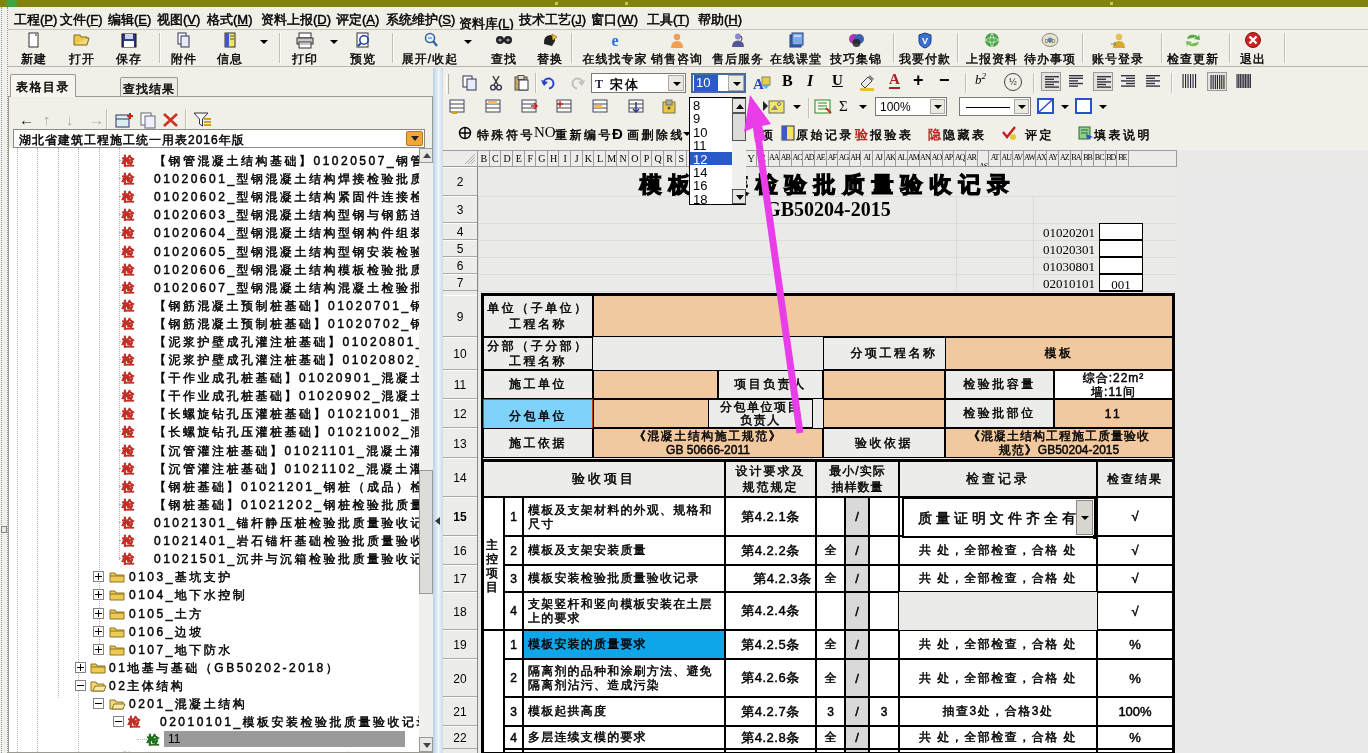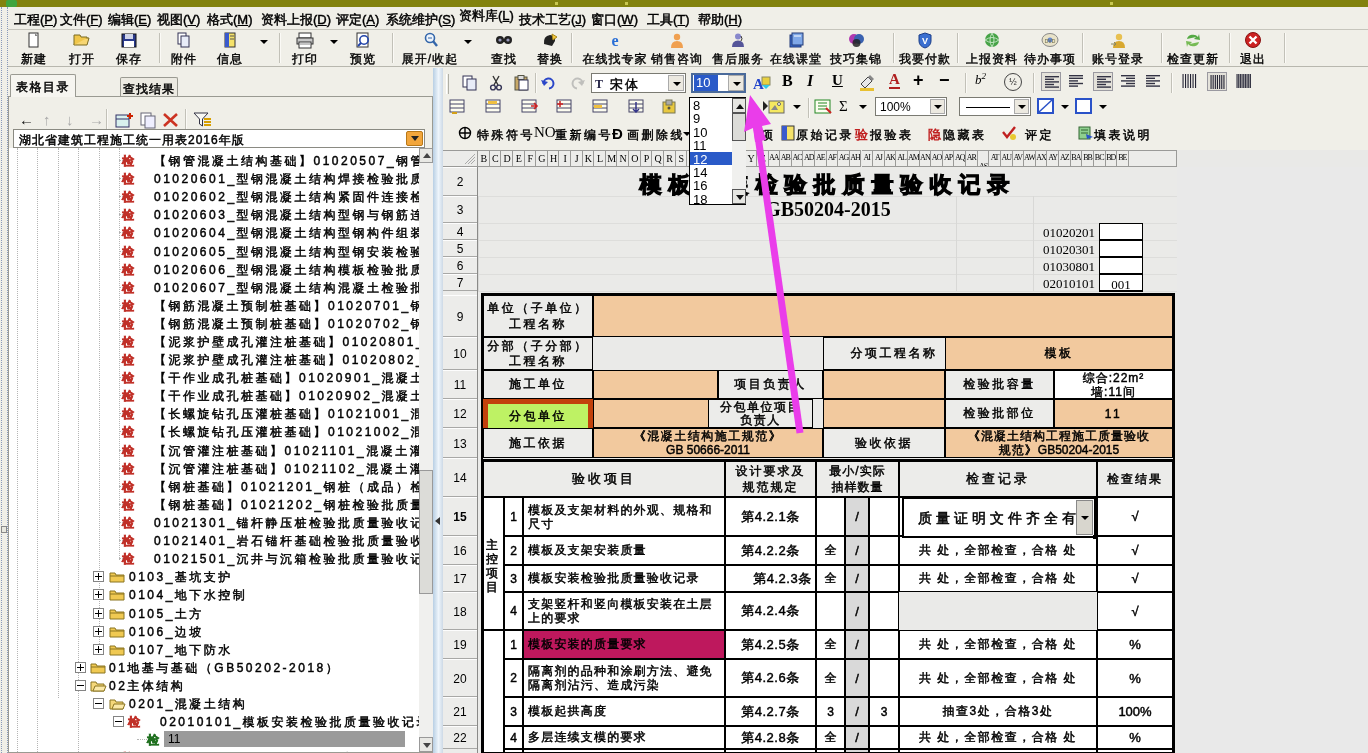--- a/index.html
+++ b/index.html
@@ -21,21 +21,21 @@
   </div>
 <div class="abs" style="left:0;top:7px;width:1368px;height:23px;background:#f0efe8;border-bottom:1px solid #c6c5bc;">
 <span class="abs" style="left:14px;top:4px;font-size:13px;white-space:nowrap;-webkit-text-stroke:0.45px #000;">工程(<u>P</u>)</span>
 <span class="abs" style="left:60px;top:4px;font-size:13px;white-space:nowrap;-webkit-text-stroke:0.45px #000;">文件(<u>F</u>)</span>
 <span class="abs" style="left:108px;top:4px;font-size:13px;white-space:nowrap;-webkit-text-stroke:0.45px #000;">编辑(<u>E</u>)</span>
 <span class="abs" style="left:157px;top:4px;font-size:13px;white-space:nowrap;-webkit-text-stroke:0.45px #000;">视图(<u>V</u>)</span>
 <span class="abs" style="left:207px;top:4px;font-size:13px;white-space:nowrap;-webkit-text-stroke:0.45px #000;">格式(<u>M</u>)</span>
 <span class="abs" style="left:261px;top:4px;font-size:13px;white-space:nowrap;-webkit-text-stroke:0.45px #000;">资料上报(<u>D</u>)</span>
 <span class="abs" style="left:336px;top:4px;font-size:13px;white-space:nowrap;-webkit-text-stroke:0.45px #000;">评定(<u>A</u>)</span>
 <span class="abs" style="left:386px;top:4px;font-size:13px;white-space:nowrap;-webkit-text-stroke:0.45px #000;">系统维护(<u>S</u>)</span>
-<span class="abs" style="left:459px;top:0;font-size:13px;white-space:nowrap;-webkit-text-stroke:0.45px #000;">资料库(<u>L</u>)</span>
+<span class="abs" style="left:459px;top:8px;font-size:13px;white-space:nowrap;-webkit-text-stroke:0.45px #000;">资料库(<u>L</u>)</span>
 <span class="abs" style="left:519px;top:4px;font-size:13px;white-space:nowrap;-webkit-text-stroke:0.45px #000;">技术工艺(<u>J</u>)</span>
 <span class="abs" style="left:591px;top:4px;font-size:13px;white-space:nowrap;-webkit-text-stroke:0.45px #000;">窗口(<u>W</u>)</span>
 <span class="abs" style="left:647px;top:4px;font-size:13px;white-space:nowrap;-webkit-text-stroke:0.45px #000;">工具(<u>T</u>)</span>
 <span class="abs" style="left:698px;top:4px;font-size:13px;white-space:nowrap;-webkit-text-stroke:0.45px #000;">帮助(<u>H</u>)</span>
 </div>
 <div class="abs" style="left:0;top:30px;width:1368px;height:37px;background:#f0efe8;border-bottom:1px solid #b8b7ae;">
 <div class="tbtn" style="left:10px;width:48px;">
       <svg width="20" height="17" viewBox="0 0 20 17">
         <rect x="5" y="1" width="9" height="14" fill="#fff" stroke="#333"></rect>
         <path d="M11 1 L14 4 L11 4 Z" fill="#888"></path>
@@ -778,21 +778,21 @@
     </div>
 <div class="abs" style="left:345px;top:203px;width:122px;height:29px;background:#f2c99e;border:1px solid #000;font-size:12px;letter-spacing:2.5px;-webkit-text-stroke:0.45px #000;display:flex;align-items:center;justify-content:center;text-align:center;">
       <div style="width:100%;"></div>
     </div>
 <div class="abs" style="left:467px;top:203px;width:109px;height:29px;background:#ececea;border:1px solid #000;font-size:12px;letter-spacing:2.5px;-webkit-text-stroke:0.45px #000;display:flex;align-items:center;justify-content:center;text-align:center;">
       <div style="width:100%;">检验批容量</div>
     </div>
 <div class="abs" style="left:576px;top:203px;width:119px;height:29px;background:#fff;border:1px solid #000;font-size:12px;letter-spacing:1px;-webkit-text-stroke:0.45px #000;line-height:14px;display:flex;align-items:center;justify-content:center;text-align:center;">
       <div style="width:100%;">综合:22m²<br>墙:11间</div>
     </div>
-<div class="abs" style="left:5px;top:232px;width:110px;height:34px;background:#bef264;border:5px solid #c2410c;font-size:12px;letter-spacing:2.5px;-webkit-text-stroke:0.45px #000;display:flex;align-items:center;justify-content:center;text-align:center;">
+<div class="abs" style="left:5px;top:232px;width:110px;height:34px;background:#7dd3fc;border:1px solid #c2410c;font-size:12px;letter-spacing:2.5px;-webkit-text-stroke:0.45px #000;display:flex;align-items:center;justify-content:center;text-align:center;">
       <div style="width:100%;">分包单位</div>
     </div>
 <div class="abs" style="left:115px;top:232px;width:125px;height:29px;background:#f2c99e;border:1px solid #000;font-size:12px;letter-spacing:2.5px;-webkit-text-stroke:0.45px #000;display:flex;align-items:center;justify-content:center;text-align:center;">
       <div style="width:100%;"></div>
     </div>
 <div class="abs" style="left:230px;top:232px;width:105px;height:29px;background:#ececea;border:1px solid #000;font-size:12px;letter-spacing:1.5px;-webkit-text-stroke:0.45px #000;line-height:13px;display:flex;align-items:center;justify-content:center;text-align:center;">
       <div style="width:100%;">分包单位项目<br>负责人</div>
     </div>
 <div class="abs" style="left:345px;top:232px;width:122px;height:29px;background:#f2c99e;border:1px solid #000;font-size:12px;letter-spacing:2.5px;-webkit-text-stroke:0.45px #000;display:flex;align-items:center;justify-content:center;text-align:center;">
       <div style="width:100%;"></div>
@@ -927,21 +927,21 @@
     </div>
 <div class="abs" style="left:391px;top:425px;width:30px;height:38px;background:#fff;border:1px solid #000;font-size:12px;letter-spacing:0px;-webkit-text-stroke:0.45px #000;display:flex;align-items:center;justify-content:center;text-align:center;">
       <div style="width:100%;"></div>
     </div>
 <div class="abs" style="left:619px;top:425px;width:76px;height:38px;background:#fff;border:1px solid #000;font-size:13px;letter-spacing:0px;-webkit-text-stroke:0.45px #000;display:flex;align-items:center;justify-content:center;text-align:center;">
       <div style="width:100%;">√</div>
     </div>
 <div class="abs" style="left:26px;top:463px;width:19px;height:29px;background:#fff;border:1px solid #000;font-size:12px;letter-spacing:0px;-webkit-text-stroke:0.45px #000;display:flex;align-items:center;justify-content:center;text-align:center;">
       <div style="width:100%;">1</div>
     </div>
-<div class="abs" style="left:45px;top:463px;width:202px;height:29px;background:#be185d;border:1px solid #000;font-size:12px;letter-spacing:1.2px;-webkit-text-stroke:0.45px #000;display:flex;align-items:center;text-align:left;padding-left:4px;">
+<div class="abs" style="left:45px;top:463px;width:202px;height:29px;background:#0ea5e9;border:1px solid #000;font-size:12px;letter-spacing:1.2px;-webkit-text-stroke:0.45px #000;display:flex;align-items:center;text-align:left;padding-left:4px;">
       <div>模板安装的质量要求</div>
     </div>
 <div class="abs" style="left:247px;top:463px;width:91px;height:29px;background:#fff;border:1px solid #000;font-size:13px;letter-spacing:0.5px;-webkit-text-stroke:0.45px #000;display:flex;align-items:center;justify-content:center;text-align:center;">
       <div style="width:100%;">第4.2.5条</div>
     </div>
 <div class="abs" style="left:338px;top:463px;width:29px;height:29px;background:#fff;border:1px solid #000;font-size:12px;letter-spacing:0px;-webkit-text-stroke:0.45px #000;display:flex;align-items:center;justify-content:center;text-align:center;">
       <div style="width:100%;">全</div>
     </div>
 <div class="abs" style="left:367px;top:463px;width:24px;height:29px;background:#d9d9d9;border:1px solid #000;font-size:13px;letter-spacing:0px;-webkit-text-stroke:0.45px #000;display:flex;align-items:center;justify-content:center;text-align:center;">
       <div style="width:100%;">/</div>

